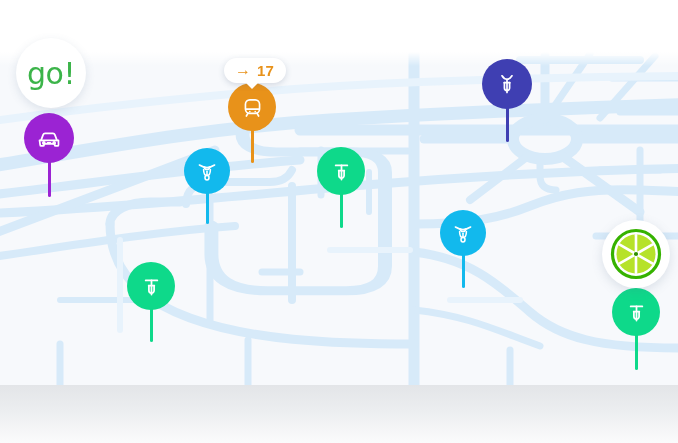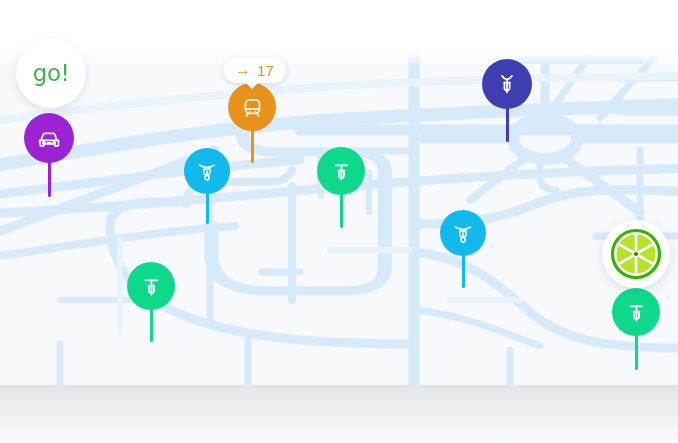--- a/index.html
+++ b/index.html
@@ -82,21 +82,21 @@
     padding: 4px 12px 5px 11px;
     box-shadow: 0 2px 6px rgba(70,90,120,0.20);
     white-space: nowrap;
     display: flex;
     align-items: center;
     gap: 6px;
     font-size: 15px;
     line-height: 1;
   }
   .bubble .arrow-glyph { font-size: 16px; line-height: 1; }
-  .bubble .bubble-text { font-weight: 400; letter-spacing: .2px; }
+  .bubble .bubble-text { font-weight: 700; letter-spacing: .2px; }
   .bubble:after {
     content: "";
     position: absolute;
     left: 21px; bottom: -6px;
     width: 0; height: 0;
     border-left: 7px solid transparent;
     border-right: 7px solid transparent;
     border-top: 7px solid #ffffff;
   }
 
@@ -109,21 +109,21 @@
     align-items: center;
     justify-content: center;
     z-index: 8;
   }
   #go-logo-badge {
     left: 16px; top: 38px;
     width: 70px; height: 70px;
     box-shadow: 0 3px 10px rgba(90,110,140,0.16);
   }
   #go-logo-text {
-    font-size: 23px;
+    font-size: 30px;
     font-weight: 400;
     letter-spacing: -0.5px;
     font-family: "DejaVu Sans", sans-serif;
   }
   #lime-badge {
     left: 602px; top: 220px;
     width: 68px; height: 68px;
     box-shadow: 0 3px 11px rgba(90,110,140,0.18);
   }
 </style>

